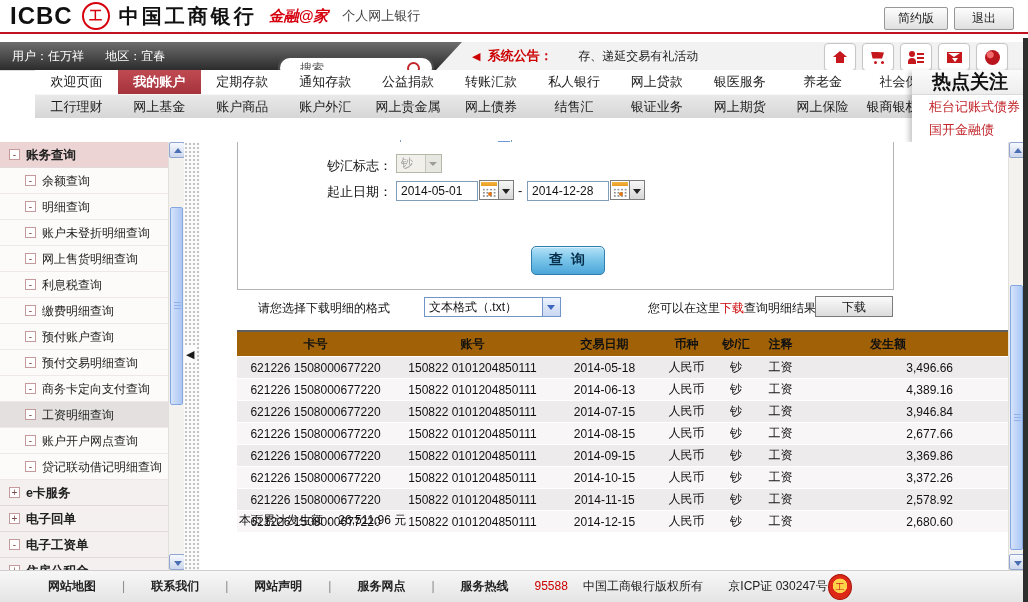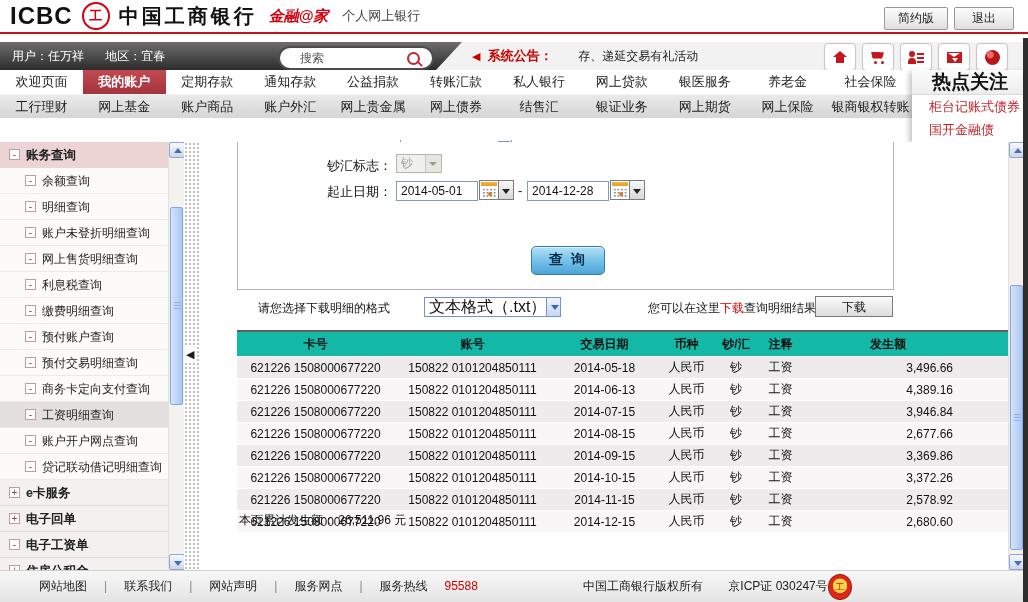--- a/index.html
+++ b/index.html
@@ -21,21 +21,21 @@
   .btn-logout{right:14px;width:58px;}
   .redline{position:absolute;left:0;top:32px;width:1028px;height:2px;background:#c3121f;}
 
   
   .userbar{position:absolute;left:0;top:42px;width:1028px;height:28px;background:#f2f2f2;border-bottom:1px solid #dcdcdc;}
   .userbar-dark{position:absolute;left:0;top:0;width:462px;height:28px;
                 background:linear-gradient(#6d6d6d,#2c2c2c);
                 clip-path:polygon(0 0,100% 0,calc(100% - 26px) 100%,0 100%);}
   .user-info{position:absolute;left:12px;top:0;height:21px;line-height:28px;color:#fff;font-size:12px;white-space:nowrap;}
   .user-info b{font-weight:normal;margin-right:18px;}
-  .search-pill{position:absolute;left:278px;top:4px;width:152px;height:20px;border:2px solid #4c4c4c;border-radius:12px;
+  .search-pill{position:absolute;left:278px;top:14px;width:152px;height:20px;border:2px solid #4c4c4c;border-radius:12px;
                background:#fff;display:flex;align-items:center;}
   .search-text{font-size:12px;color:#555;margin-left:20px;flex:1;}
   .mag{width:9px;height:9px;border:2px solid #c2262b;border-radius:50%;position:relative;margin-right:12px;}
   .mag::after{content:'';position:absolute;width:6px;height:2px;background:#c2262b;transform:rotate(45deg);right:-5px;bottom:-2px;}
   .announce{position:absolute;left:472px;top:0;height:28px;line-height:28px;font-size:12px;white-space:nowrap;}
   .speaker{color:#cc0000;font-size:11px;margin-right:4px;}
   .announce-label{color:#cc0000;font-weight:bold;font-size:13px;}
   .announce-text{color:#222;margin-left:22px;}
   .icon-strip{position:absolute;right:20px;top:1px;display:flex;gap:6px;}
   .ic-btn{width:30px;height:26px;background:#fff;border:1px solid #c6c6c6;border-radius:4px;
@@ -49,21 +49,21 @@
   .i-contacts{position:relative;width:16px;height:13px;}
   .i-contacts::before{content:'';position:absolute;left:1px;top:0;width:6px;height:6px;border-radius:50%;background:#c5171c;}
   .i-contacts::after{content:'';position:absolute;left:9px;top:2px;width:7px;height:2px;background:#c5171c;box-shadow:0 4px 0 #c5171c,0 8px 0 #c5171c;}
   .i-contacts b{position:absolute;left:0;top:7px;width:8px;height:6px;border-radius:4px 4px 0 0;background:#c5171c;}
   .i-mail{position:relative;width:15px;height:11px;background:#c5171c;}
   .i-mail::before{content:'';position:absolute;left:1px;top:1px;border-left:6px solid transparent;border-right:6px solid transparent;border-top:4px solid #fff;}
   .i-mail::after{content:'';position:absolute;left:5px;bottom:1px;border-left:3px solid transparent;border-right:3px solid transparent;border-top:4px solid #fff;}
   .i-headset{width:15px;height:15px;border-radius:50%;background:radial-gradient(circle at 35% 32%,#ef6a6a 0 3px,#b8151c 4px);}
 
   
-  .nav-rows{position:absolute;left:0;top:70px;width:912px;}
+  .nav-rows{position:absolute;left:0;top:70px;width:912px;padding-left:35px;}
   .nav-row{display:flex;height:24px;align-items:stretch;}
   .nav-row.r0{background:#fff;}
   .nav-row.r1{background:linear-gradient(#e9e9e9,#d6d6d6);border-top:1px solid #f6f6f6;box-sizing:border-box;}
   .nav-row.r2{background:#fff;border-bottom:1px solid #cfcfcf;box-sizing:border-box;}
   .nav-item{flex:1;text-align:center;line-height:24px;font-size:13px;color:#1c1c1c;cursor:pointer;white-space:nowrap;}
   .nav-item.active{background:linear-gradient(#c04a52,#a5333c);color:#fff;font-weight:bold;}
   .hot-col{position:absolute;left:912px;top:70px;width:116px;height:72px;background:#fff;
            box-shadow:-3px 2px 5px rgba(0,0,0,.22);}
   .hot-title{height:24px;line-height:24px;text-align:center;font-size:19px;font-weight:bold;color:#111;
              background:linear-gradient(#fbfbfb,#ededed);border-bottom:1px solid #dadada;}
@@ -115,45 +115,45 @@
   .cal-dot{position:absolute;left:8px;top:11px;width:4px;height:4px;border-radius:50%;background:#e07818;z-index:2;}
   .cal-arrow{width:15px;height:20px;background:linear-gradient(#f7f7f7,#d7d7d7);border:1px solid #7c7c7c;border-left:none;position:relative;box-sizing:border-box;}
   .cal-arrow::after{content:'';position:absolute;left:3px;top:8px;border-left:4px solid transparent;border-right:4px solid transparent;border-top:5px solid #222;}
   .date-sep{position:absolute;font-size:13px;color:#111;}
   .query-btn{position:absolute;left:531px;top:246px;width:72px;height:27px;border:1px solid #2f7fb0;border-radius:5px;
              background:linear-gradient(#b5e2f7 0%,#7cc6ea 45%,#4ba5d8 100%);box-shadow:inset 0 1px 0 #ddf2fc;
              font-size:14px;font-weight:bold;color:#08304d;text-align:center;line-height:25px;cursor:pointer;letter-spacing:2px;}
 
   .dl-label{position:absolute;left:258px;top:300px;font-size:12px;color:#111;}
   .sel-blue{position:absolute;left:424px;top:297px;width:137px;height:20px;border:1px solid #7295c9;background:#fff;display:flex;box-sizing:border-box;cursor:pointer;}
-  .sel-blue .val{flex:1;font-size:16px;line-height:18px;padding-left:4px;color:#111;white-space:nowrap;}
+  .sel-blue .val{flex:1;font-size:12px;line-height:18px;padding-left:4px;color:#111;white-space:nowrap;}
   .sel-arrow-blue{width:17px;background:linear-gradient(#eef3fc,#c8d7f2);border-left:1px solid #7295c9;position:relative;}
   .sel-arrow-blue::after{content:'';position:absolute;left:4px;top:7px;border-left:4px solid transparent;border-right:4px solid transparent;border-top:5px solid #3c66c0;}
   .dl-hint{position:absolute;left:648px;top:300px;font-size:12px;color:#111;white-space:nowrap;}
   .dl-hint .red{color:#cc0000;cursor:pointer;}
   .dl-btn{position:absolute;left:815px;top:296px;width:78px;height:21px;background:linear-gradient(#fbfbfb,#dcdcdc);
           border:1px solid #7b7b7b;font-size:12px;text-align:center;line-height:20px;color:#111;cursor:pointer;box-sizing:border-box;}
 
   
   .detail-table{position:absolute;left:237px;top:330px;width:721px;border-collapse:collapse;table-layout:fixed;
                 border-top:2px solid #5f5f5f;font-size:12px;}
-  .detail-table th{height:22px;background:#14b8a6;font-weight:bold;color:#111;text-align:center;border-bottom:1px solid #fff;}
+  .detail-table th{height:22px;background:#a16207;font-weight:bold;color:#111;text-align:center;border-bottom:1px solid #fff;}
   .detail-table td{height:19px;text-align:center;color:#111;border-bottom:1px solid #fff;white-space:nowrap;}
   .detail-table tr.odd td{background:#edebeb;}
   .detail-table tr.even td{background:#f8f6f6;}
   .c0{width:155px;} .c1{width:155px;} .c2{width:105px;} .c3{width:55px;} .c4{width:40px;} .c5{width:45px;} .c6{width:166px;}
   td.c6{text-align:right;padding-right:88px;}
   th.c6{padding-right:70px;}
   .summary{position:absolute;left:239px;top:512px;font-size:12px;color:#111;}
 
   
   .footer{position:absolute;left:0;top:570px;width:1028px;height:32px;background:linear-gradient(#f7f7f7,#e4e4e4);
           border-top:1px solid #cfcfcf;font-size:12px;color:#222;box-sizing:border-box;}
   .foot-links{position:absolute;left:28px;top:0;line-height:31px;white-space:nowrap;}
-  .foot-link{cursor:pointer;margin:0 11px;}
+  .foot-link{cursor:pointer;margin:0 20px;font-weight:bold;}
   .foot-sep{color:#888;margin:0 6px;}
   .hotline{color:#cc0000;margin-left:6px;}
   .foot-right{position:absolute;left:583px;top:0;line-height:31px;white-space:nowrap;}
   .icp{margin-left:22px;}
   .badge{position:absolute;left:828px;top:3px;width:24px;height:26px;border-radius:50%;
          background:radial-gradient(circle at 50% 45%,#ffd24a 0 7px,#dd2818 7.5px);border:1px solid #a81208;
          display:flex;align-items:center;justify-content:center;font-size:9px;color:#c41a10;box-sizing:border-box;}
 
   .right-edge{position:absolute;left:1023px;top:38px;width:5px;height:564px;background:#2e2e2e;}
 </style>

